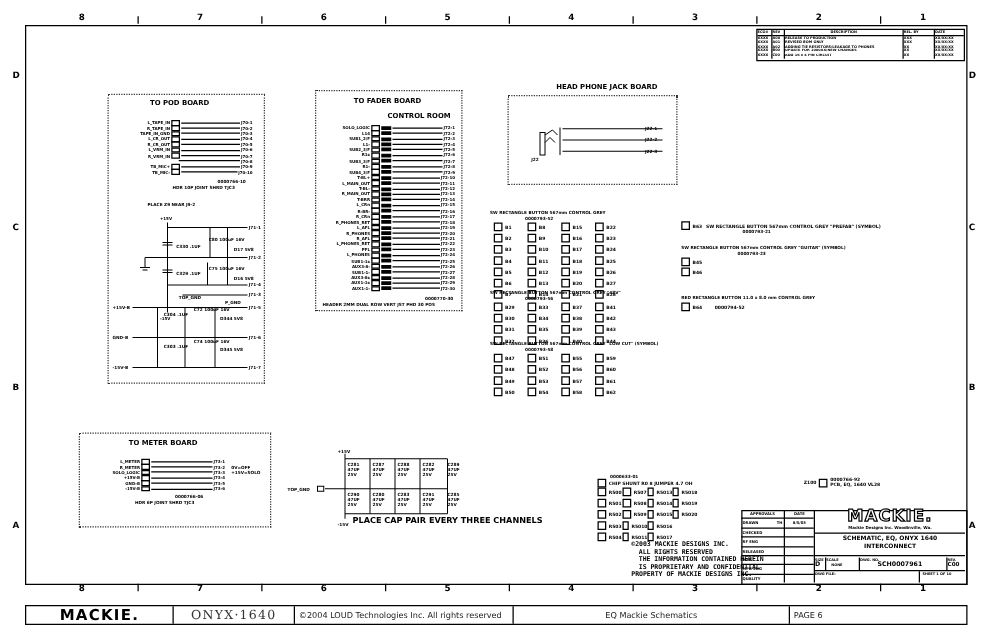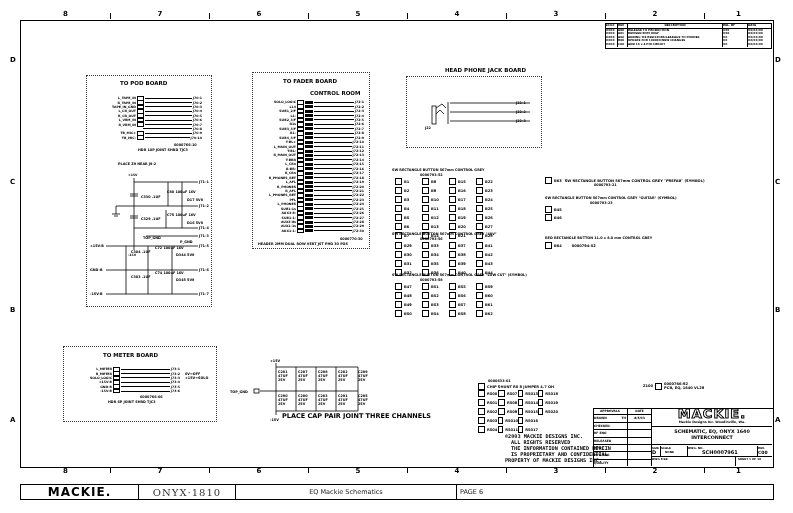--- a/index.html
+++ b/index.html
@@ -828,21 +828,21 @@
   <div class="tiny" style="width:16px;white-space:normal;">C282 47UF 25V</div>
   <div class="tiny" style="width:16px;white-space:normal;">C289 47UF 25V</div>
 </div>
 <div class="abs" style="left:278px;top:394px;display:flex;gap:4px;">
   <div class="tiny" style="width:16px;white-space:normal;">C290 47UF 25V</div>
   <div class="tiny" style="width:16px;white-space:normal;">C280 47UF 25V</div>
   <div class="tiny" style="width:16px;white-space:normal;">C283 47UF 25V</div>
   <div class="tiny" style="width:16px;white-space:normal;">C291 47UF 25V</div>
   <div class="tiny" style="width:16px;white-space:normal;">C285 47UF 25V</div>
 </div>
-<div class="abs" style="left:282px;top:412px;font-size:6.5px;font-weight:bold;white-space:nowrap;">PLACE CAP PAIR JOINT THREE CHANNELS</div>
+<div class="abs" style="left:282px;top:412px;font-size:6.5px;font-weight:bold;white-space:nowrap;">PLACE CAP PAIR EVERY THREE CHANNELS</div>
 
 <div class="abs tiny" style="left:488px;top:379px;">0000633-01</div>
 <div class="abs btn-cell" style="left:478px;top:383px;">
     <span class="chk"></span>
     <span>CHIP SHUNT R0 8 JUMPER 4.7 OH</span>
   </div>
 <div class="btn-grid" style="left:478px;top:390px;grid-template-columns:repeat(4,20px);" id="rgrid">
     <div class="btn-cell">
       <span class="chk"></span>
       <span>R500</span>
@@ -991,21 +991,24 @@
 <div class="abs" style="left:652px;top:457px;width:120px;height:9px;display:flex;font-size:2.8px;font-weight:bold;">
   <div style="flex:1;border-right:1px solid #000;">DWG FILE:</div>
   <div style="width:34px;padding-left:2px;">SHEET 1 OF 10</div>
 </div>
 
 <div class="footer">
   <div style="width:117px;justify-content:center;">
     <span style="font-size:12px;font-weight:900;letter-spacing:1px;color:#000;font-family:'DejaVu Sans',sans-serif;">MACKIE.</span>
   </div>
   <div style="width:96px;justify-content:center;">
-    <span style="font-size:10px;font-family:'DejaVu Serif',serif;letter-spacing:1px;color:#333;">ONYX·1810</span>
+    <span style="font-size:10px;font-family:'DejaVu Serif',serif;letter-spacing:1px;color:#333;">ONYX·1640</span>
+  </div>
+  <div style="width:171px;padding-left:3px;">
+    <span style="font-size:6.5px;color:#222;">©2004 LOUD Technologies Inc. All rights reserved</span>
   </div>
   <div style="width:220px;justify-content:center;">
     <span style="font-size:6.5px;color:#222;">EQ Mackie Schematics</span>
   </div>
   <div style="flex:1;padding-left:3px;">
     <span style="font-size:6.5px;color:#222;">PAGE 6</span>
   </div>
 </div>
 
 </body></html>

